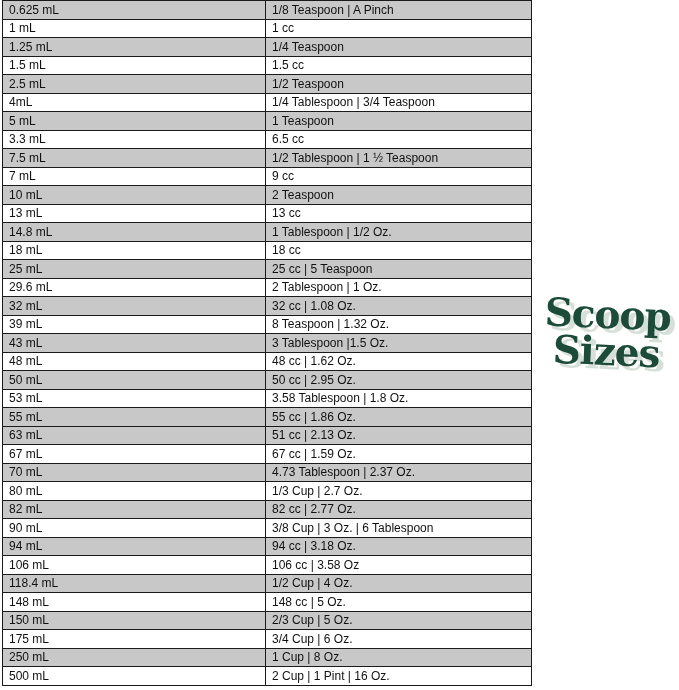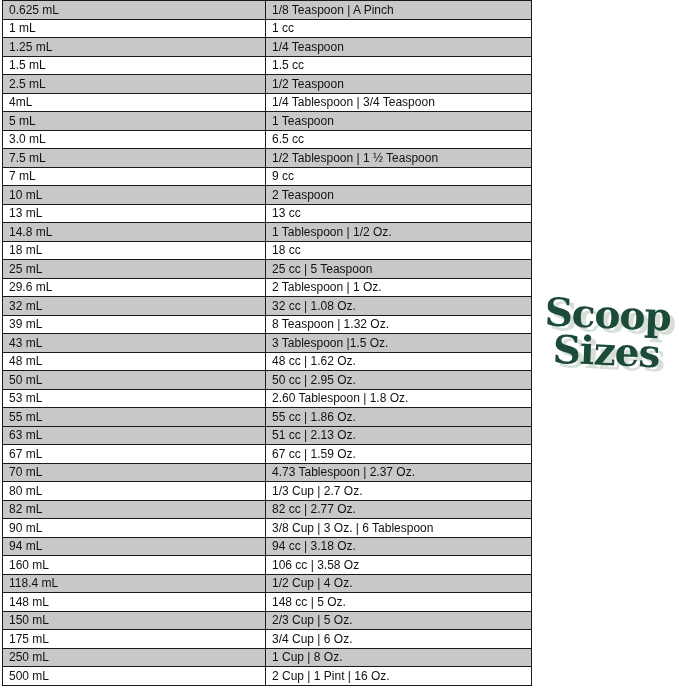--- a/index.html
+++ b/index.html
@@ -97,21 +97,21 @@
           </tr>
           <tr>
             <td>4mL</td>
             <td>1/4 Tablespoon | 3/4 Teaspoon</td>
           </tr>
           <tr class="stripe">
             <td>5 mL</td>
             <td>1 Teaspoon</td>
           </tr>
           <tr>
-            <td>3.0 mL</td>
+            <td>3.3 mL</td>
             <td>6.5 cc</td>
           </tr>
           <tr class="stripe">
             <td>7.5 mL</td>
             <td>1/2 Tablespoon | 1 ½ Teaspoon</td>
           </tr>
           <tr>
             <td>7 mL</td>
             <td>9 cc</td>
           </tr>
@@ -154,21 +154,21 @@
           <tr>
             <td>48 mL</td>
             <td>48 cc | 1.62 Oz.</td>
           </tr>
           <tr class="stripe">
             <td>50 mL</td>
             <td>50 cc | 2.95 Oz.</td>
           </tr>
           <tr>
             <td>53 mL</td>
-            <td>2.60 Tablespoon | 1.8 Oz.</td>
+            <td>3.58 Tablespoon | 1.8 Oz.</td>
           </tr>
           <tr class="stripe">
             <td>55 mL</td>
             <td>55 cc | 1.86 Oz.</td>
           </tr>
           <tr class="stripe">
             <td>63 mL</td>
             <td>51 cc | 2.13 Oz.</td>
           </tr>
           <tr>
@@ -189,21 +189,21 @@
           </tr>
           <tr>
             <td>90 mL</td>
             <td>3/8 Cup | 3 Oz. | 6 Tablespoon</td>
           </tr>
           <tr class="stripe">
             <td>94 mL</td>
             <td>94 cc | 3.18 Oz.</td>
           </tr>
           <tr>
-            <td>160 mL</td>
+            <td>106 mL</td>
             <td>106 cc | 3.58 Oz</td>
           </tr>
           <tr class="stripe">
             <td>118.4 mL</td>
             <td>1/2 Cup | 4 Oz.</td>
           </tr>
           <tr>
             <td>148 mL</td>
             <td>148 cc | 5 Oz.</td>
           </tr>

